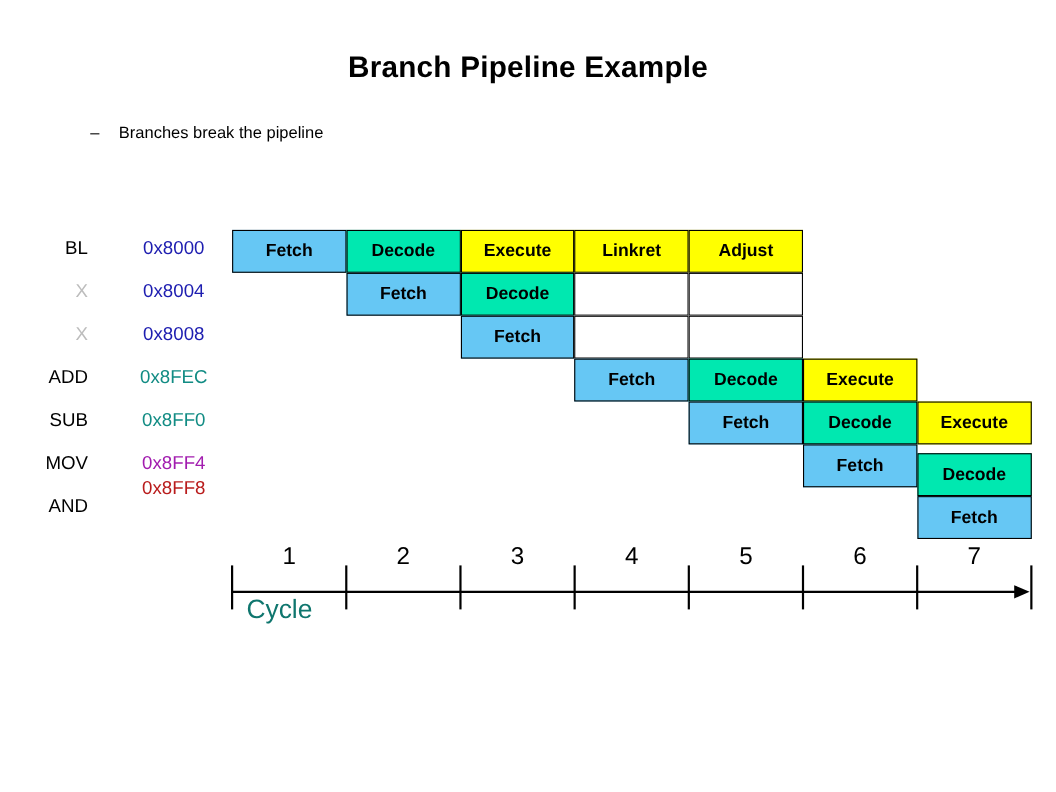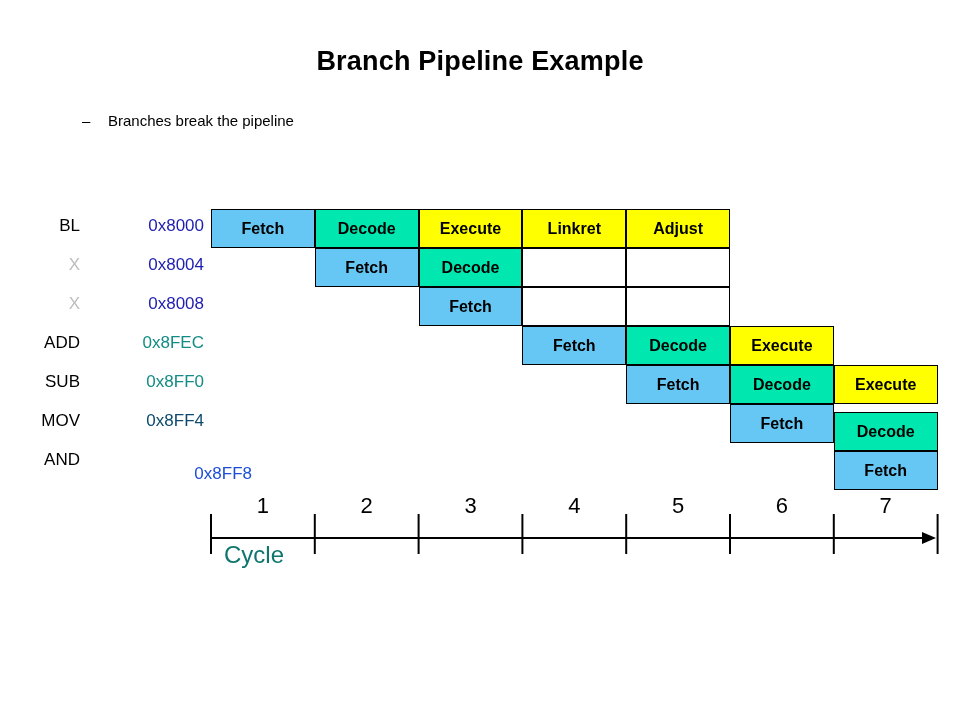--- a/index.html
+++ b/index.html
@@ -59,21 +59,21 @@
     color: #000000;
     left: 0px;
   }
   .row-label.dim {
     color: #bdbdbd;
   }
   .row-addr {
     position: absolute;
     left: 112px;
     width: 92px;
-    text-align: right;
+    text-align: center;
     font-size: 17px;
   }
 
   
   #grid {
     position: absolute;
     left: 211px;
     top: 209px;
     width: 727px;
     height: 252px;
@@ -134,23 +134,23 @@
       <div class="row-addr" style="top: 216px; color: rgb(29, 29, 176);">0x8000</div>
       <div class="row-label dim" style="top: 255px;">X</div>
       <div class="row-addr" style="top: 255px; color: rgb(29, 29, 176);">0x8004</div>
       <div class="row-label dim" style="top: 294px;">X</div>
       <div class="row-addr" style="top: 294px; color: rgb(29, 29, 176);">0x8008</div>
       <div class="row-label" style="top: 333px;">ADD</div>
       <div class="row-addr" style="top: 333px; color: rgb(18, 140, 132);">0x8FEC</div>
       <div class="row-label" style="top: 372px;">SUB</div>
       <div class="row-addr" style="top: 372px; color: rgb(18, 140, 132);">0x8FF0</div>
       <div class="row-label" style="top: 411px;">MOV</div>
-      <div class="row-addr" style="top: 411px; color: #0c4a6e;">0x8FF4</div>
+      <div class="row-addr" style="top: 411px; color: #a21caf;">0x8FF4</div>
       <div class="row-label" style="top: 450px;">AND</div>
-      <div class="row-addr" style="top: 464px; color: #1d4ed8; margin-left: 48px;">0x8FF8</div>
+      <div class="row-addr" style="top: 434px; color: #b91c1c;">0x8FF8</div>
     </div>
 
   <div id="grid">
       <div class="cell" style="left: 0px; top: 0px; width: 103.8px; height: 39px; background: rgb(102, 199, 244);">Fetch</div>
       <div class="cell" style="left: 103.8px; top: 0px; width: 103.8px; height: 39px; background: rgb(0, 232, 176);">Decode</div>
       <div class="cell" style="left: 207.6px; top: 0px; width: 103.8px; height: 39px; background: rgb(255, 255, 0);">Execute</div>
       <div class="cell" style="left: 415.2px; top: 0px; width: 103.8px; height: 39px; background: rgb(255, 255, 0);">Adjust</div>
       <div class="cell" style="left: 311.4px; top: 0px; width: 103.8px; height: 39px; background: rgb(255, 255, 0);">Linkret</div>
       <div class="cell" style="left: 103.8px; top: 39px; width: 103.8px; height: 39px; background: rgb(102, 199, 244);">Fetch</div>
       <div class="cell" style="left: 207.6px; top: 39px; width: 103.8px; height: 39px; background: rgb(0, 232, 176);">Decode</div>

